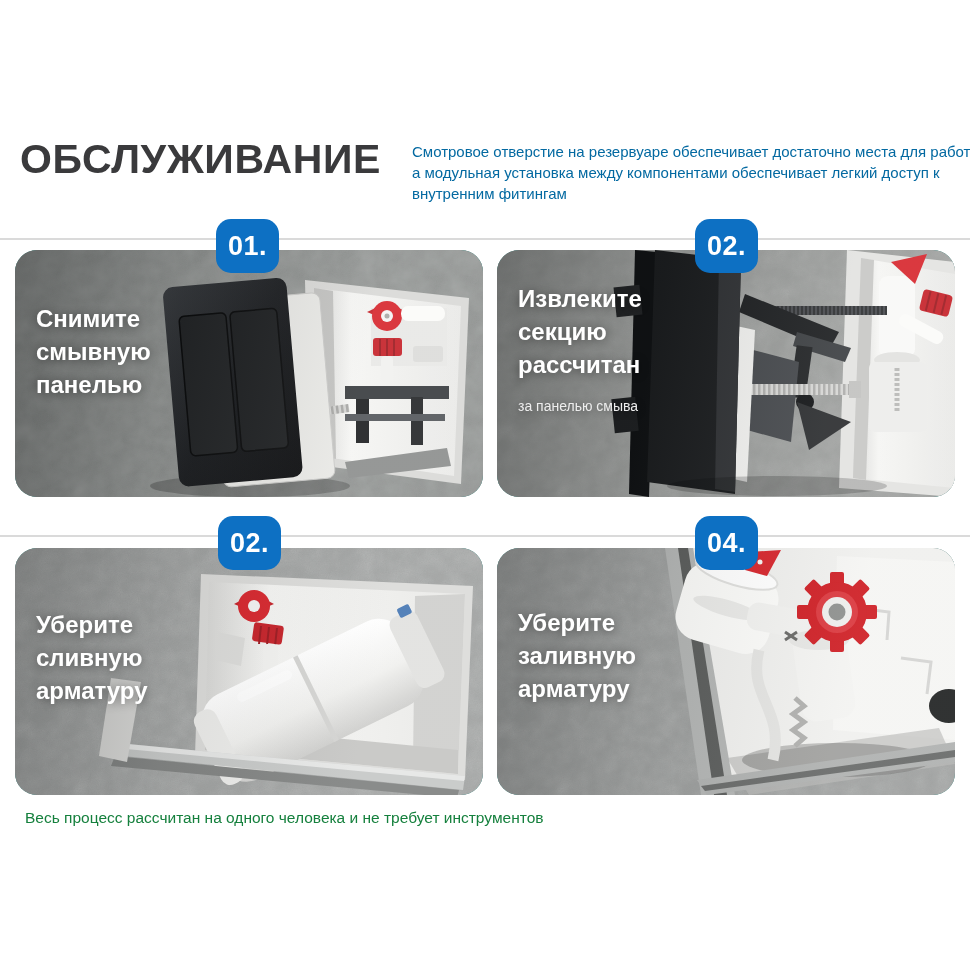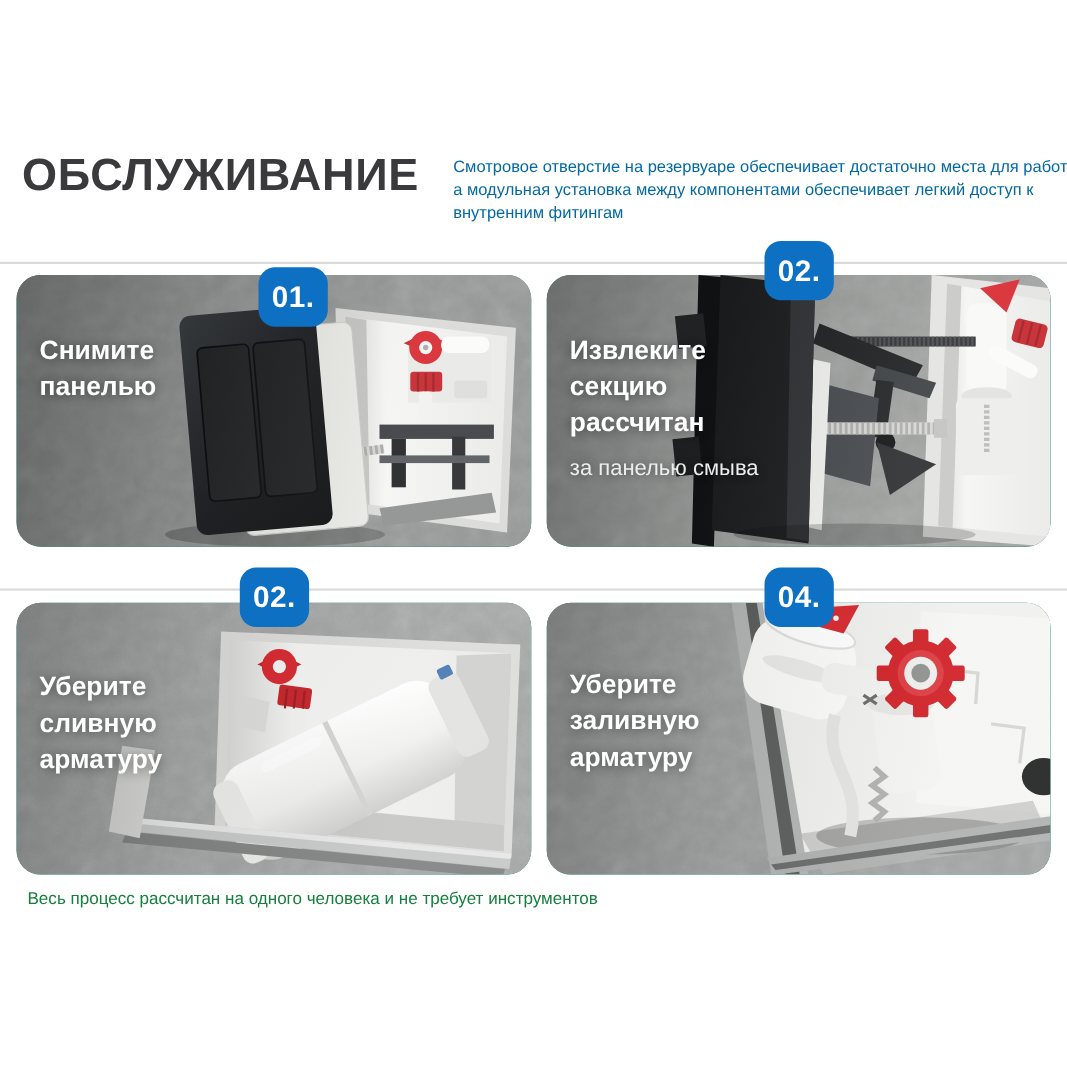--- a/index.html
+++ b/index.html
@@ -16,29 +16,29 @@
   #panel2{left:497px;top:250px;width:458px;}
   #panel3{left:15px;top:548px;width:468px;}
   #panel4{left:497px;top:548px;width:458px;}
   .panel svg{position:absolute;left:0;top:0;display:block;}
   .vig{position:absolute;left:0;top:0;right:0;bottom:0;z-index:2;pointer-events:none;}
   .vigA{background:linear-gradient(100deg,rgba(15,17,17,.34) 0%,rgba(15,17,17,.10) 34%,rgba(255,255,255,.08) 72%);}
   .vigB{background:linear-gradient(100deg,rgba(15,17,17,.26) 0%,rgba(15,17,17,.06) 36%,rgba(255,255,255,.06) 75%);}
   .badge{position:absolute;width:63px;height:54px;border-radius:15px;background:#0d70c3;
          color:#ffffff;font-size:27px;font-weight:700;display:flex;align-items:center;
          justify-content:center;z-index:6;letter-spacing:.5px;}
-  #badge1{left:235px;top:219px;margin-top:24px;} #badge2{left:695px;top:219px;}
+  #badge1{left:216px;top:219px;} #badge2{left:695px;top:219px;}
   #badge3{left:218px;top:516px;} #badge4{left:695px;top:516px;}
   .steptext{position:absolute;left:21px;z-index:4;color:#ffffff;font-size:24px;font-weight:700;
             line-height:33px;text-shadow:0 1px 10px rgba(0,0,0,.45);}
   .steptext .line{display:block;}
-  .subtitle{display:block;margin-top:9px;font-size:20px;font-weight:400;color:#ededed;
+  .subtitle{display:block;margin-top:9px;font-size:14px;font-weight:400;color:#ededed;
             text-shadow:0 1px 8px rgba(0,0,0,.4);}
   .subtitle:empty{display:none;}
-  .t1{top:52px;} .t2{top:52px;} .t3{top:60px;} .t4{top:58px;}
+  .t1{top:52px;} .t2{top:32px;} .t3{top:60px;} .t4{top:58px;}
   .footer{position:absolute;left:25px;top:809px;font-size:15.5px;color:#15803d;}
   .defs-holder{position:absolute;width:0;height:0;overflow:hidden;}
 </style>
 </head>
 <body>
 
 <div class="page">
 
   <svg class="defs-holder" aria-hidden="true">
     <defs>
@@ -115,20 +115,21 @@
         <rect x="200" y="50" width="112" height="186" rx="8" fill="#e9e9e6"></rect>
         <rect x="200" y="50" width="112" height="186" rx="8" fill="none" stroke="#c9c9c7" stroke-width="1"></rect>
         <rect x="156" y="32" width="124" height="200" rx="10" fill="url(#gBlack)"></rect>
         <rect x="170" y="62" width="47" height="140" rx="5" fill="#222426" stroke="#0a0b0c" stroke-width="1.5"></rect>
         <rect x="221" y="62" width="47" height="140" rx="5" fill="#1e2022" stroke="#0a0b0c" stroke-width="1.5"></rect>
       </g>
     </svg>
     <div class="vig vigA"></div>
     <div class="steptext t1">
       <span class="line">Снимите</span>
+      <span class="line">смывную</span>
       <span class="line">панелью</span>
 
     </div>
   </div>
 
   <div class="panel" id="panel2">
     <svg width="458" height="247" viewBox="0 0 458 247">
       <rect width="458" height="247" fill="#9a9c9a"></rect>
       <rect width="458" height="247" filter="url(#grainB)" opacity="0.22"></rect>
       <rect width="458" height="247" filter="url(#grainS)" opacity="0.5"></rect>

